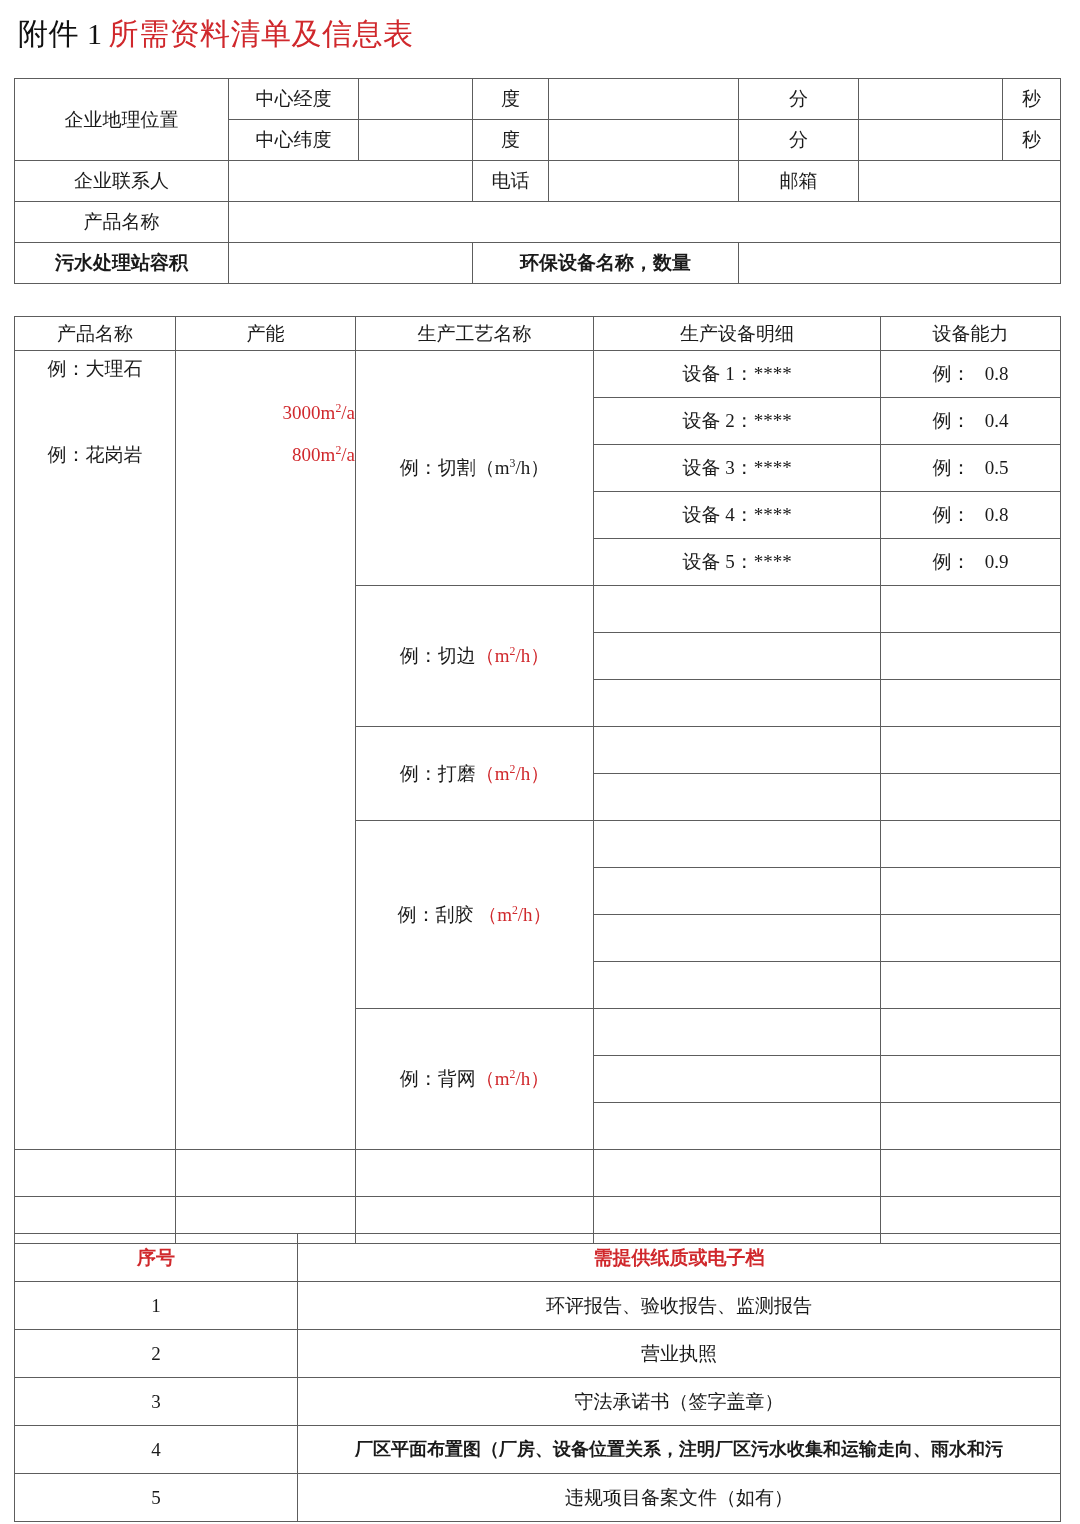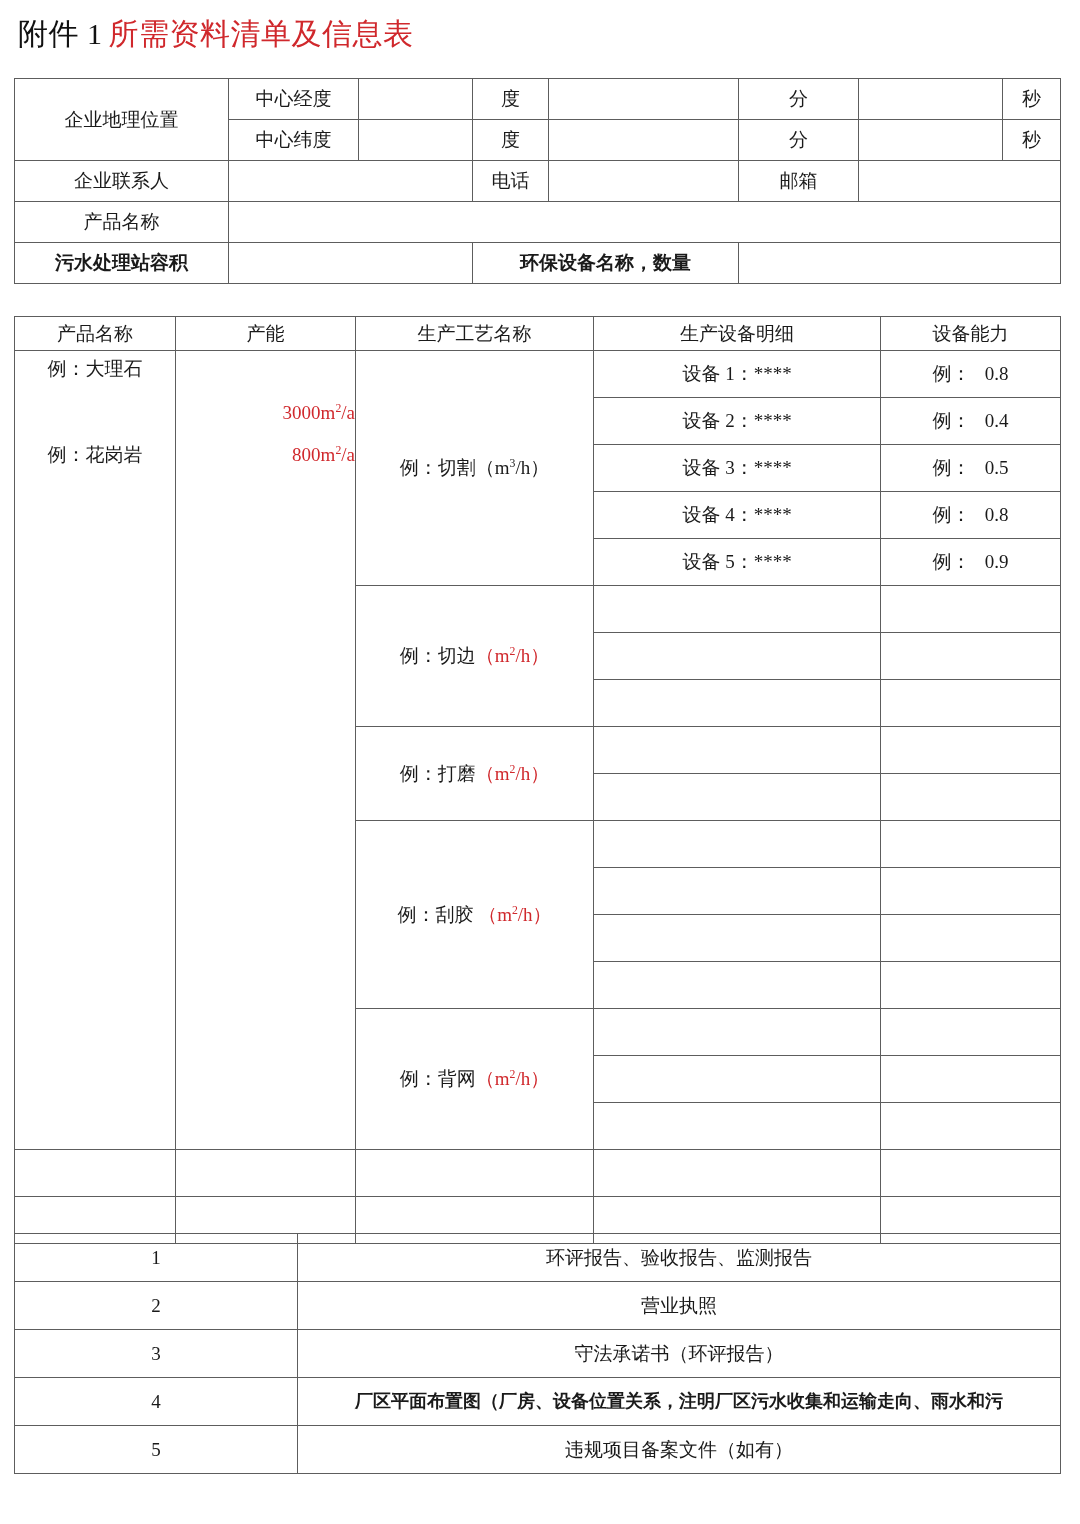--- a/index.html
+++ b/index.html
@@ -290,32 +290,36 @@
   </tbody>
     </table>
 
   <table class="grid" id="docs-table">
     <colgroup>
       <col style="width:283px">
       <col style="width:763px">
     </colgroup>
 
     <tbody>
+        <tr>
+      <td class="head-red">序号</td>
+      <td class="head-red">需提供纸质或电子档</td>
+    </tr>
 
     <tr>
       <td>1</td>
       <td class="doc-text">环评报告、验收报告、监测报告</td>
     </tr>
     <tr>
       <td>2</td>
       <td class="doc-text">营业执照</td>
     </tr>
     <tr>
       <td>3</td>
-      <td class="doc-text">守法承诺书（环评报告）</td>
+      <td class="doc-text">守法承诺书（签字盖章）</td>
     </tr>
     <tr>
       <td>4</td>
       <td class="doc-text" style="font-size:18px;font-weight:bold;">厂区平面布置图（厂房、设备位置关系，注明厂区污水收集和运输走向、雨水和污</td>
     </tr>
     <tr>
       <td>5</td>
       <td class="doc-text">违规项目备案文件（如有）</td>
     </tr>
   </tbody>

